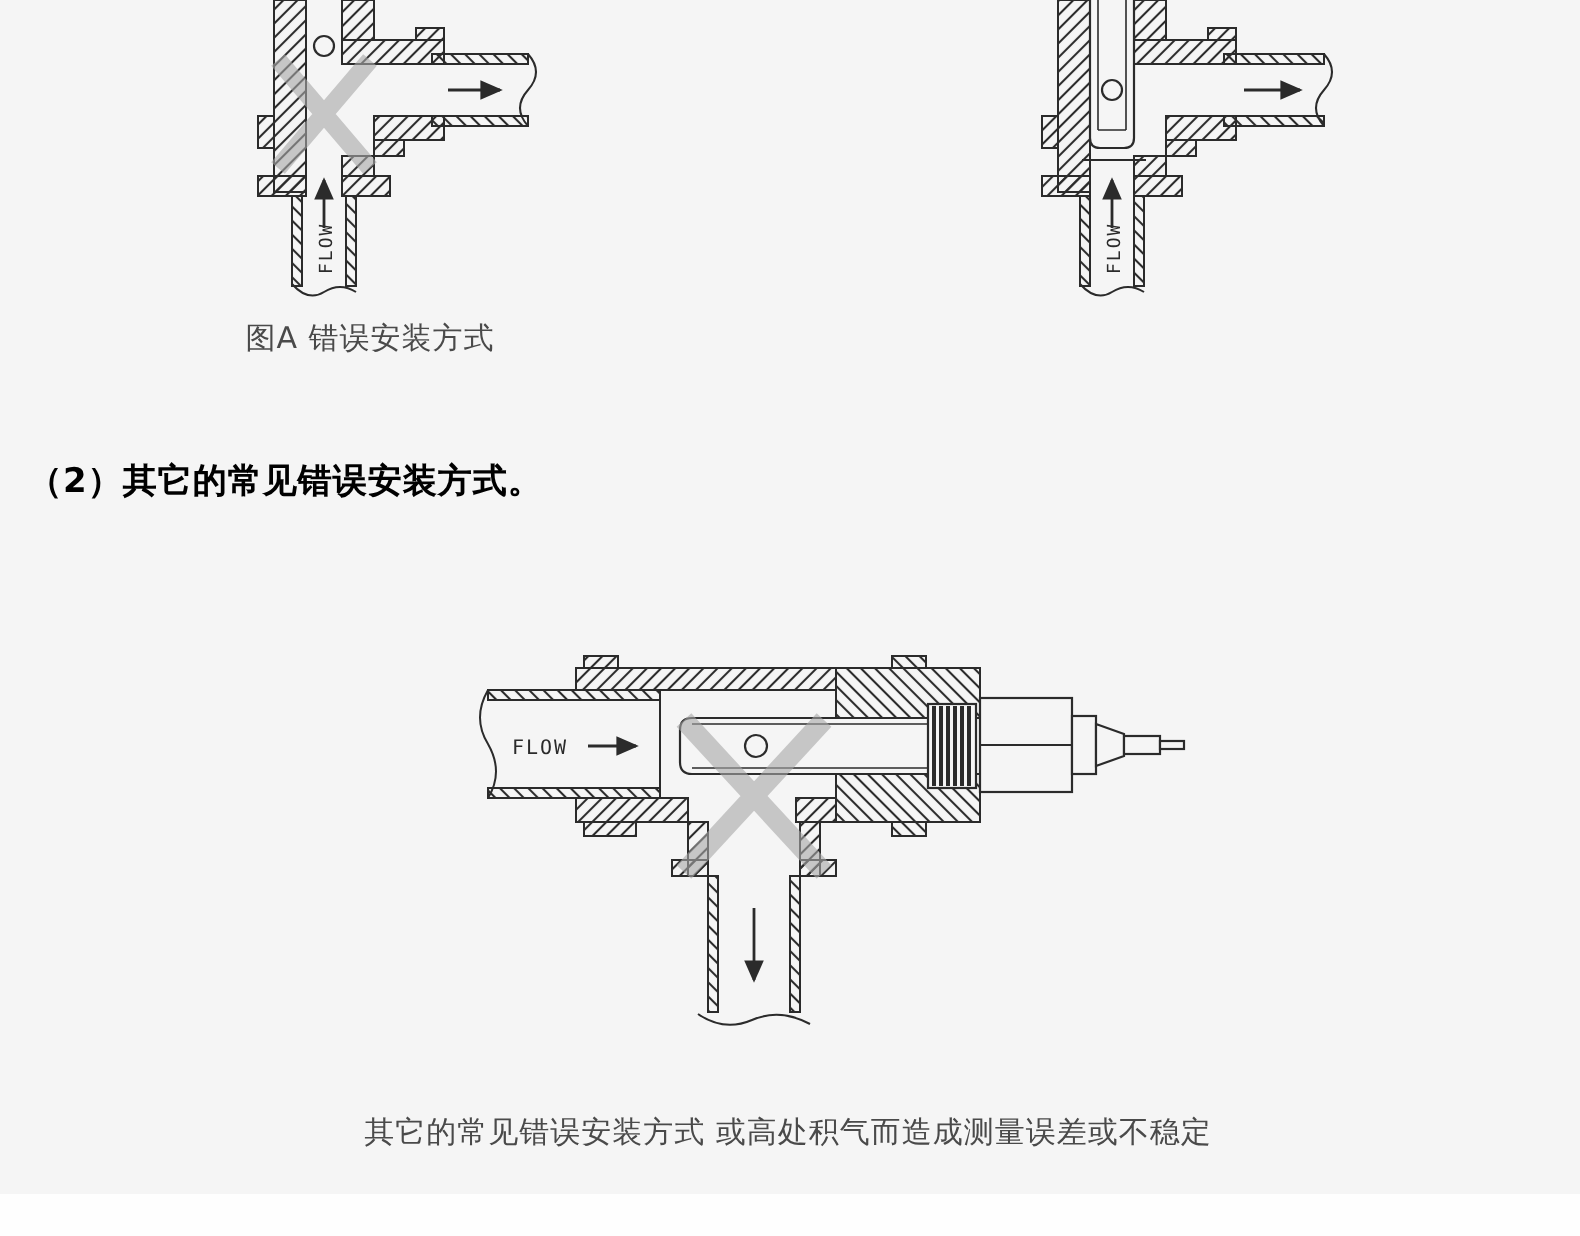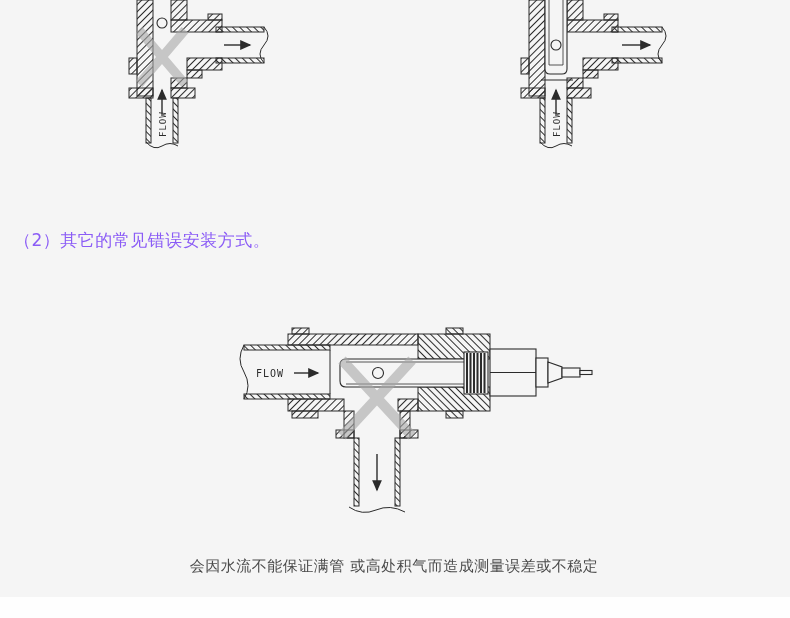--- a/index.html
+++ b/index.html
@@ -6,21 +6,21 @@
   #screen{
     position:relative;width:790px;height:618px;overflow:hidden;
     background:#f5f5f5;
     font-family:"DejaVu Sans","Liberation Sans",sans-serif;
   }
   .abs{position:absolute;}
   .caption{
     font-size:15px;color:#4a4a4a;text-align:center;letter-spacing:.5px;
   }
   .heading{
-    font-size:17px;color:#8b5cf6;letter-spacing:.5px;
+    font-size:17px;color:#000000;letter-spacing:.5px;font-weight:bold;
   }
   svg{display:block;}
   .hatch1{fill:url(#h1);stroke:#2b2b2b;stroke-width:1;}
   .hatch2{fill:url(#h2);stroke:#2b2b2b;stroke-width:1;}
   .thin{fill:none;stroke:#2b2b2b;stroke-width:1;}
   .thin08{fill:none;stroke:#2b2b2b;stroke-width:.8;}
   .bgfill{fill:#f5f5f5;stroke:#2b2b2b;stroke-width:1.1;}
   .arrow{stroke:#2b2b2b;stroke-width:1.4;fill:none;}
   .xmark{stroke:#a6a6a6;stroke-opacity:.6;stroke-width:10;fill:none;}
   .xmark-s{stroke:#a6a6a6;stroke-opacity:.6;stroke-width:9;fill:none;}
@@ -68,20 +68,21 @@
     <circle class="bgfill" cx="52" cy="23" r="5"></circle>
     <g>
       <rect class="hatch2" x="36" y="98" width="5" height="45"></rect>
       <rect class="hatch2" x="63" y="98" width="5" height="45"></rect>
       <path class="thin" d="M36,142 q8,9 16,4 q8,-5 16,0"></path>
       <line class="arrow" x1="52" y1="114" x2="52" y2="90" marker-end="url(#arr)"></line>
       <text class="flowtext" transform="translate(56,137) rotate(-90)">FLOW</text>
     </g>
     <path class="xmark-s" d="M29,30 L75,84 M75,30 L29,84"></path>
   </svg>
+  <div class="abs caption" style="left:85px;top:160px;width:200px;">图A 错误安装方式</div>
 
   <svg class="abs" style="left:512px;top:0" width="280" height="158" viewBox="0 0 280 158">
     <g>
       <rect class="hatch1" x="17" y="0" width="16" height="96"></rect>
       <rect class="hatch1" x="9" y="58" width="8" height="16"></rect>
       <rect class="hatch1" x="9" y="88" width="24" height="10"></rect>
       <rect class="hatch1" x="55" y="0" width="16" height="20"></rect>
       <rect class="hatch1" x="55" y="20" width="51" height="12"></rect>
       <rect class="hatch1" x="92" y="14" width="14" height="6"></rect>
       <rect class="hatch1" x="71" y="58" width="35" height="12"></rect>
@@ -155,17 +156,17 @@
       <rect class="hatch1" x="104" y="114" width="18" height="8"></rect>
       <rect class="hatch1" x="168" y="114" width="18" height="8"></rect>
       <rect class="hatch2" x="122" y="122" width="5" height="68"></rect>
       <rect class="hatch2" x="163" y="122" width="5" height="68"></rect>
       <path class="thin" d="M117,191 q13,9 27,3 q14,-6 29,2"></path>
       <line class="arrow" x1="145" y1="138" x2="145" y2="174" marker-end="url(#arr)"></line>
     </g>
     <path class="xmark" d="M110,44 L180,120 M180,44 L110,120"></path>
   </svg>
 
-  <div class="abs caption" style="left:95px;top:557px;width:598px;">会因水流不能保证满管 或高处积气而造成测量误差或不稳定</div>
+  <div class="abs caption" style="left:95px;top:557px;width:598px;">其它的常见错误安装方式 或高处积气而造成测量误差或不稳定</div>
 
   <div class="abs" id="footer-strip"></div>
 
 </div>
 
 </body></html>

